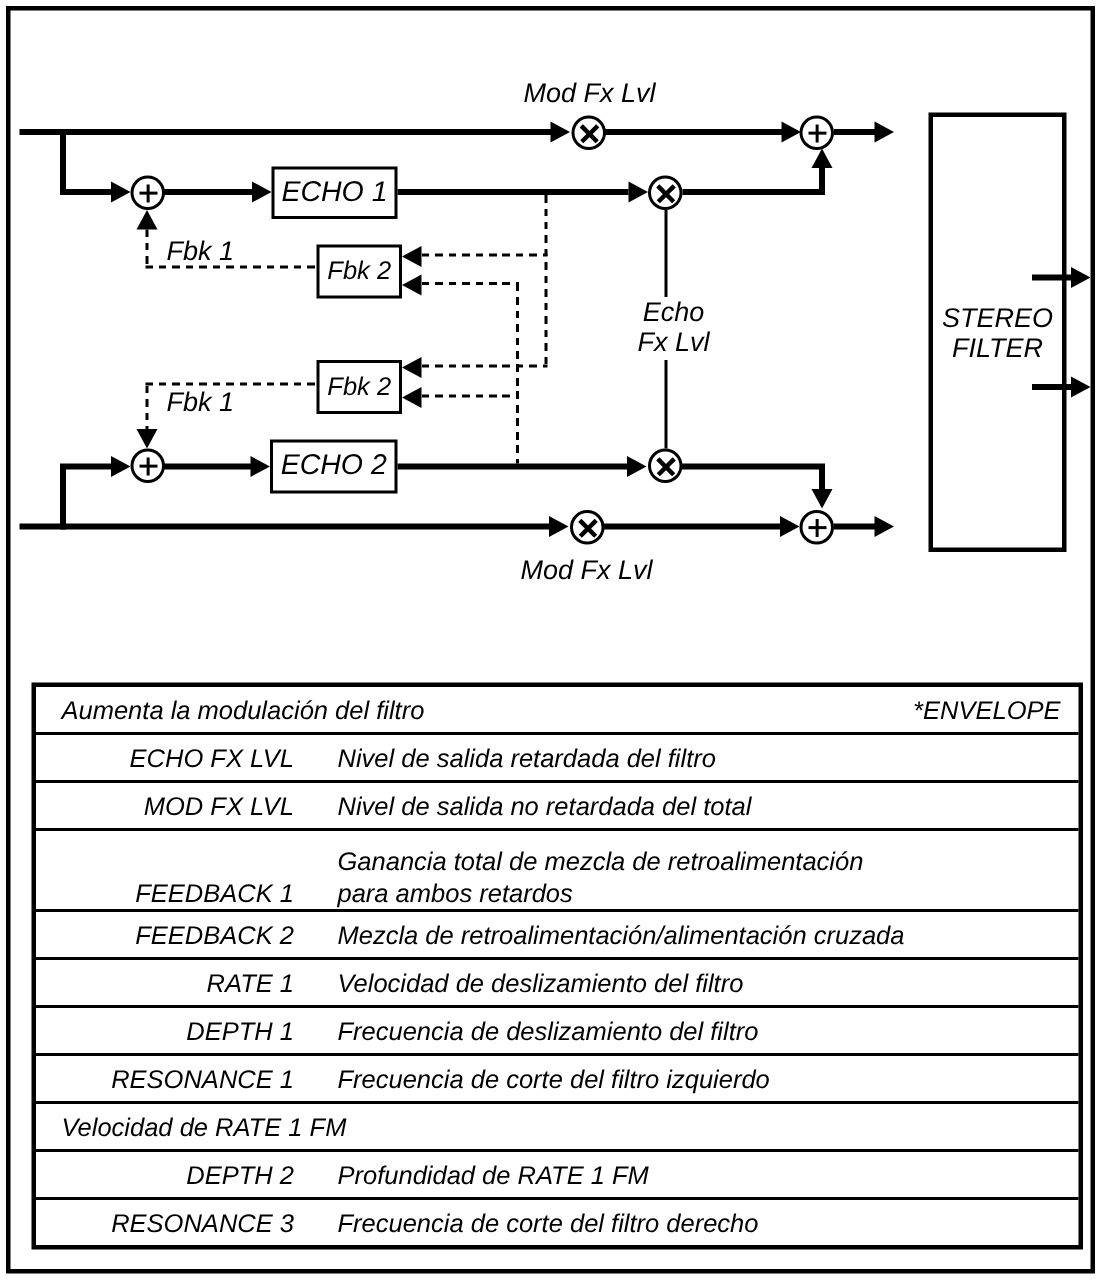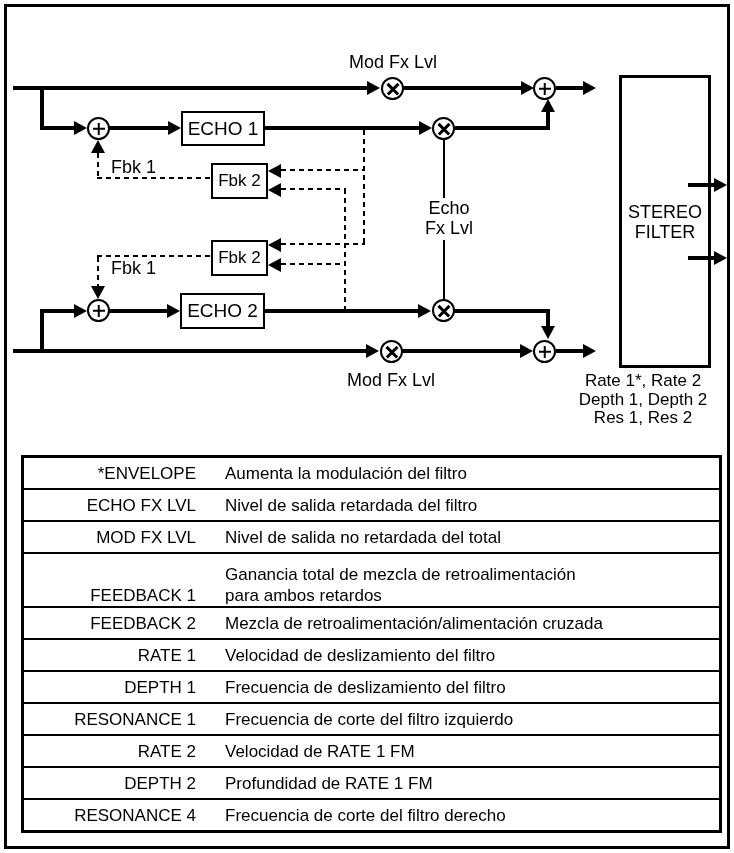--- a/index.html
+++ b/index.html
@@ -1,17 +1,17 @@
 <!DOCTYPE html>
 <html><head>
 <meta charset="utf-8">
 <style>
   html,body{margin:0;padding:0;background:#fff;}
   .page{position:relative;width:734px;height:853px;background:#ffffff;
-        font-family:"Liberation Sans","DejaVu Sans",sans-serif;color:#000;}
+        font-family:"Liberation Sans","DejaVu Sans",sans-serif;color:#000;font-style:italic;}
   .frame{position:absolute;left:4px;top:4px;width:726px;height:845px;
          border:3px solid #000;box-sizing:border-box;}
   .diagram{position:absolute;left:-4px;top:-4px;width:734px;height:450px;}
 
   
   .hl{position:absolute;height:4px;background:#000;}
   .vl{position:absolute;width:4px;background:#000;}
   .thinvl{position:absolute;width:2px;background:#000;}
   .dhl{position:absolute;height:2px;
        background:repeating-linear-gradient(to right,#000 0 5px,transparent 5px 9px);}
@@ -158,30 +158,27 @@
     <div class="lbl c" style="left:326px;top:368px;width:124px;">Mod Fx Lvl</div>
 
     <div class="filter">
       <span>STEREO
 FILTER</span>
     </div>
     <div class="hl" style="left:685px;top:180px;width:27px;"></div>
     <div class="arr-r" style="left:711px;top:175px;"></div>
     <div class="hl" style="left:685px;top:253px;width:27px;"></div>
     <div class="arr-r" style="left:711px;top:248px;"></div>
-    <div class="params">Rate 1*, Rate 2
-Depth 1, Depth 2
-Res 1, Res 2</div>
 
   </div>
 
   <div class="ptable">
     <div class="trow">
+      <div class="tcell desc">Aumenta la modulación del filtro</div>
       <div class="tcell term">*ENVELOPE</div>
-      <div class="tcell desc">Aumenta la modulación del filtro</div>
     </div>
     <div class="trow">
       <div class="tcell term">ECHO FX LVL</div>
       <div class="tcell desc">Nivel de salida retardada del filtro</div>
     </div>
     <div class="trow">
       <div class="tcell term">MOD FX LVL</div>
       <div class="tcell desc">Nivel de salida no retardada del total</div>
     </div>
     <div class="trow tall">
@@ -199,26 +196,25 @@
     </div>
     <div class="trow">
       <div class="tcell term">DEPTH 1</div>
       <div class="tcell desc">Frecuencia de deslizamiento del filtro</div>
     </div>
     <div class="trow">
       <div class="tcell term">RESONANCE 1</div>
       <div class="tcell desc">Frecuencia de corte del filtro izquierdo</div>
     </div>
     <div class="trow">
-      <div class="tcell term">RATE 2</div>
       <div class="tcell desc">Velocidad de RATE 1 FM</div>
     </div>
     <div class="trow">
       <div class="tcell term">DEPTH 2</div>
       <div class="tcell desc">Profundidad de RATE 1 FM</div>
     </div>
     <div class="trow">
-      <div class="tcell term">RESONANCE 4</div>
+      <div class="tcell term">RESONANCE 3</div>
       <div class="tcell desc">Frecuencia de corte del filtro derecho</div>
     </div>
   </div>
  </div>
 </div>
 
 </body></html>

